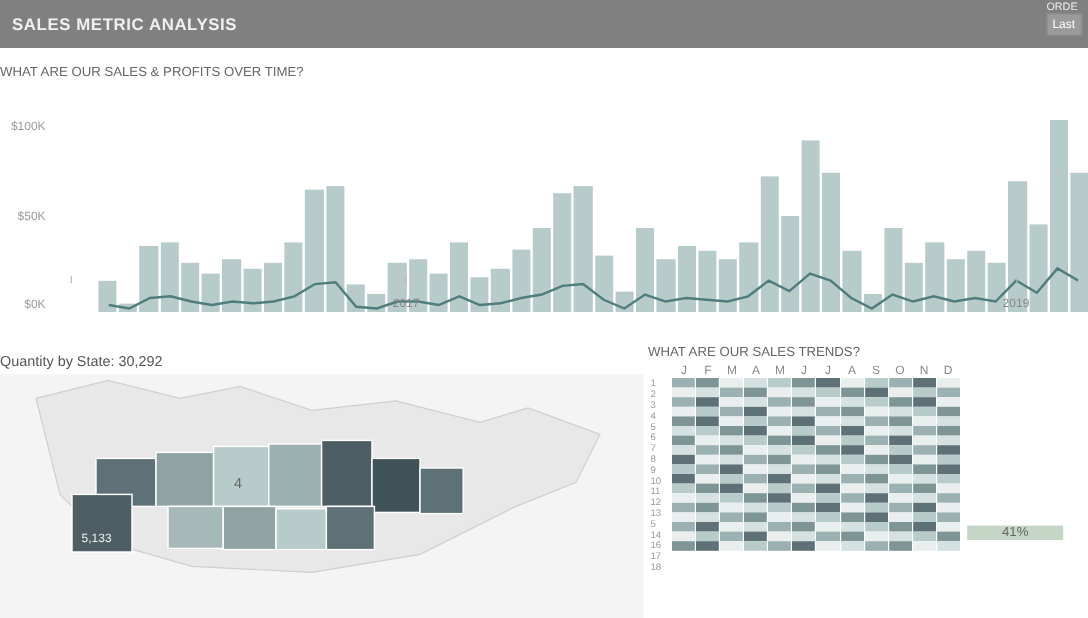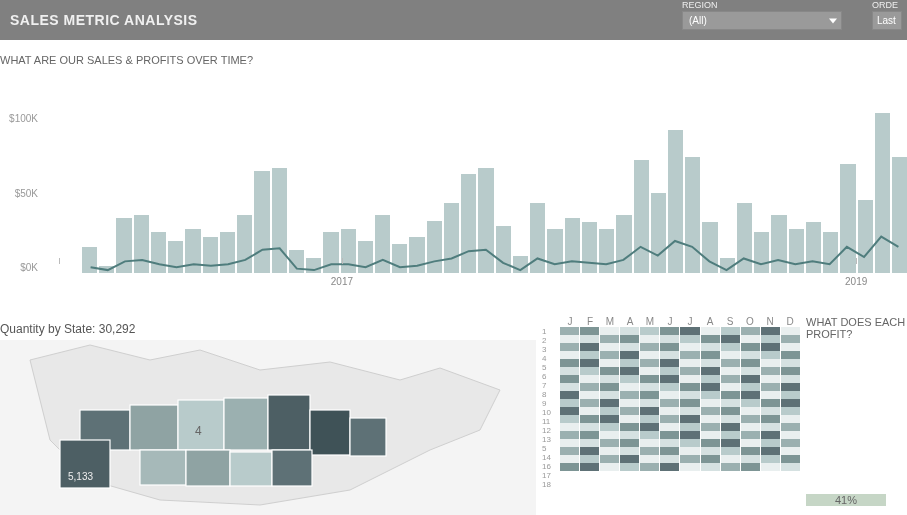--- a/index.html
+++ b/index.html
@@ -58,24 +58,23 @@
   border-top: 5px solid #fff;
 }
 .hc-select.small { width: 30px; padding: 3px 4px; }
 .section-title {
   font-size: 11px;
   color: #666;
   padding: 14px 0 4px 0;
 }
 .chart-row {
   display: flex;
-  align-items: center;
+  align-items: flex-end;
   height: 190px;
   position: relative;
-  margin-top: 28px;
 }
 .yaxis {
   width: 42px;
   display: flex;
   flex-direction: column;
   justify-content: space-between;
   height: 160px;
   font-size: 10px;
   color: #999;
   text-align: right;
@@ -100,21 +99,21 @@
   flex: 1;
 }
 .line-svg {
   position: absolute;
   inset: 0;
   pointer-events: none;
 }
 .xaxis {
   position: absolute;
   left: 42px;
-  right: 8px;
+  right: 18px;
   top: 160px;
   height: 30px;
 }
 .xaxis .year {
   position: absolute;
   font-size: 10px;
   color: #888;
   transform: translateX(-50%);
   top: 18px;
 }
@@ -202,27 +201,20 @@
   color: #666;
 }
 .stack-col.small { width: 14px; }
 </style>
 </head>
 <body>
 
 <div class="header">
   <div class="header-title">SALES METRIC ANALYSIS</div>
   <div class="header-controls">
-    <div class="hc-col">
-      <div class="hc-label">REGION</div>
-      <div class="hc-select">
-        <span>(All)</span>
-        <span class="chev"></span>
-      </div>
-    </div>
     <div class="hc-col">
       <div class="hc-label">ORDE</div>
       <div class="hc-select small">
         <span>Last</span>
       </div>
     </div>
   </div>
 </div>
 
 <div class="section-title">WHAT ARE OUR SALES &amp; PROFITS OVER TIME?</div>
@@ -319,20 +311,21 @@
           <rect x="272" y="110" width="40" height="36" fill="#5e7176"></rect>
           <rect x="60" y="100" width="50" height="48" fill="#4d5f64"></rect>
         </g>
         <text x="195" y="95" font-size="12" fill="#666">4</text>
         <text x="68" y="140" font-size="10" fill="#eee">5,133</text>
       </svg>
     </div>
   </div>
 
   <div class="panel-trends">
+    <div class="section-title" style="padding-top:0">WHAT ARE OUR SALES TRENDS?</div>
     <div class="heat-header" id="heat-header">
         <span>J</span>
         <span>F</span>
         <span>M</span>
         <span>A</span>
         <span>M</span>
         <span>J</span>
         <span>J</span>
         <span>A</span>
         <span>S</span>
@@ -612,21 +605,20 @@
             <div class="heat-cell" style="background: rgb(155, 176, 176);"></div>
             <div class="heat-cell" style="background: rgb(125, 149, 149);"></div>
             <div class="heat-cell" style="background: rgb(233, 239, 239);"></div>
             <div class="heat-cell" style="background: rgb(213, 225, 225);"></div>
           </div>
         </div>
     </div>
   </div>
 
   <div class="panel-profit">
-    <div class="section-title" style="padding-top:0">WHAT DOES EACH PROFIT?</div>
     <div class="stack">
       <div class="stack-col">
         <div class="stack-seg" style="height:54%;background:#b3bf82"></div>
         <div class="stack-seg" style="height:41%;background:#c6d6c6">
            <span>41%</span>
         </div>
         <div class="stack-seg" style="height:5%;background:#7ea6a6"></div>
       </div>
       <div class="stack-col small">
         <div class="stack-seg" style="height:78%;background:#b3bf82"></div>

